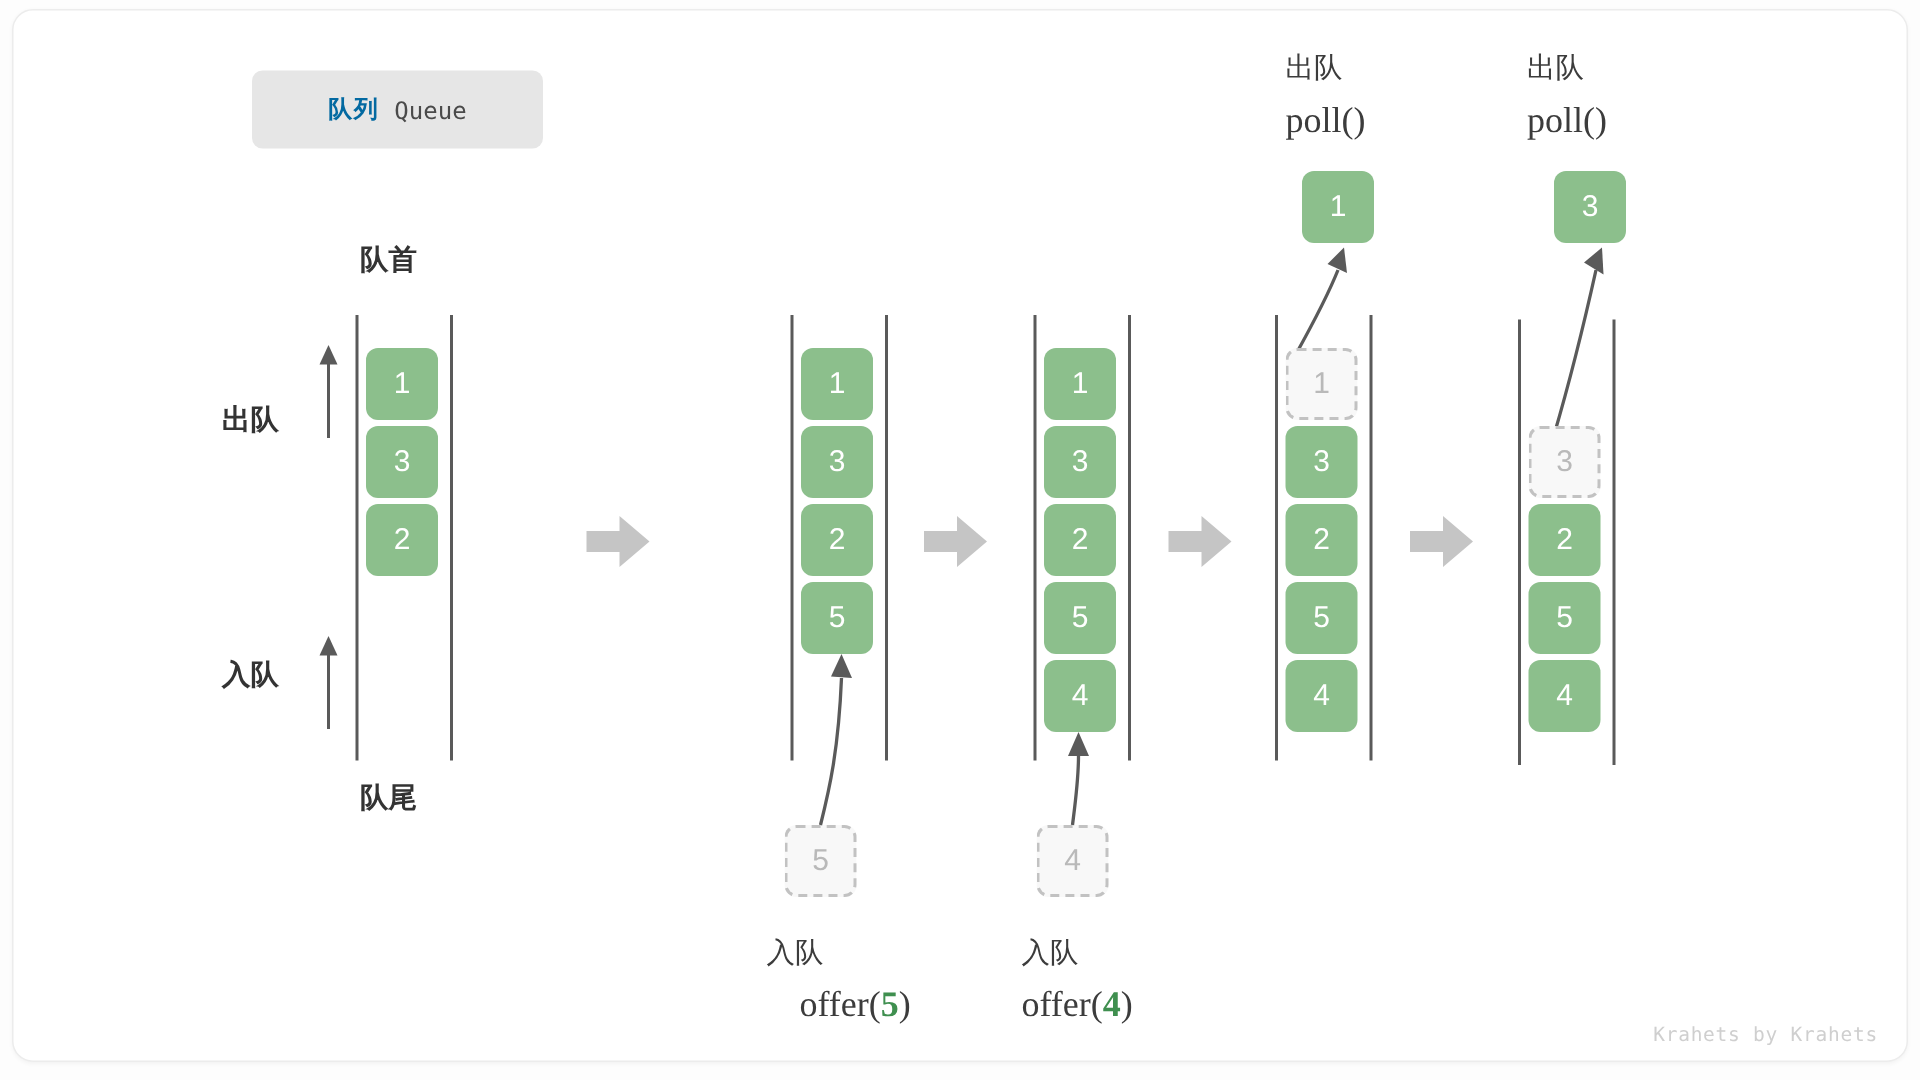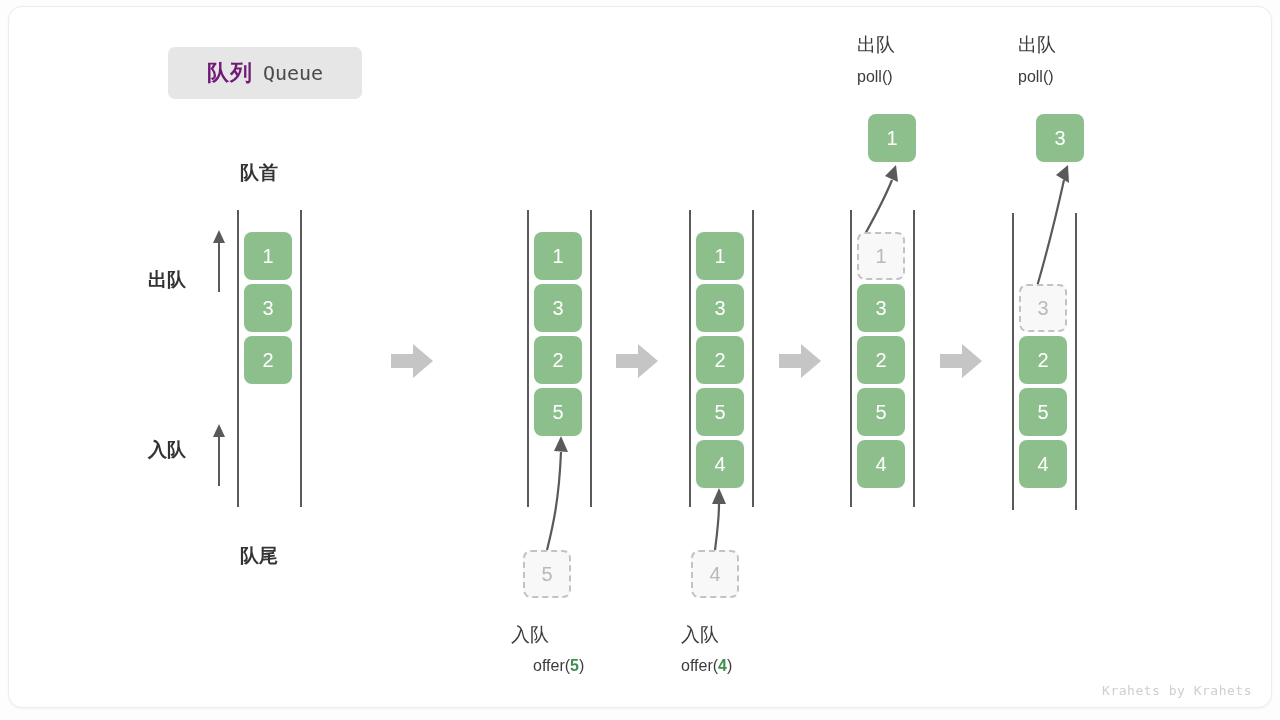--- a/index.html
+++ b/index.html
@@ -38,49 +38,49 @@
     width: 194px;
     height: 52px;
     background: #e6e6e6;
     border-radius: 7px;
     display: flex;
     align-items: center;
     justify-content: center;
     gap: 10px;
   }
   .title-cn {
-    font-size: 22px;
+    font-size: 16px;
     font-weight: bold;
-    color: #701a75;
+    color: #0369a1;
     letter-spacing: 1px;
   }
   .title-en {
     font-family: "DejaVu Sans Mono", "Liberation Mono", monospace;
-    font-size: 20px;
+    font-size: 16px;
     color: #4a4a4a;
   }
   
   .lbl {
     position: absolute;
     white-space: nowrap;
     color: #3c3c3c;
   }
   .lbl-bold {
     font-size: 19px;
     font-weight: bold;
     color: #333333;
     font-family: Liberation Mono, monospace;
   }
   .lbl-cn {
     font-size: 19px;
     color: #3c3c3c;
   }
   .lbl-mono {
-    font-family: Liberation Sans, sans-serif;
-    font-size: 16px;
+    font-family: Liberation Serif, serif;
+    font-size: 24px;
     color: #3c3c3c;
   }
   .arg {
     color: #3f8f4f;
     font-weight: bold;
   }
   
   .col {
     position: absolute;
   }
@@ -134,21 +134,21 @@
 
 <div id="canvas">
   <div class="card"></div>
 
   <div class="title-badge">
     <span class="title-cn">队列</span>
     <span class="title-en">Queue</span>
   </div>
 
   <div class="lbl lbl-bold" style="left:240px; top:160px;">队首</div>
-  <div class="lbl lbl-bold" style="left:240px; top:543px;">队尾</div>
+  <div class="lbl lbl-bold" style="left:240px; top:519px;">队尾</div>
 
   <div class="lbl lbl-bold" style="left:148px; top:267px;">出队</div>
   <div class="lbl lbl-bold" style="left:148px; top:437px;">入队</div>
 
   <svg class="thin-arrow" style="left:211px; top:228px;" width="16" height="66">
     <line x1="8" y1="64" x2="8" y2="12" stroke="#5a5a5a" stroke-width="2"></line>
     <polygon points="8,2 14,15 2,15" fill="#5a5a5a"></polygon>
   </svg>
 
   <svg class="thin-arrow" style="left:211px; top:422px;" width="16" height="66">

